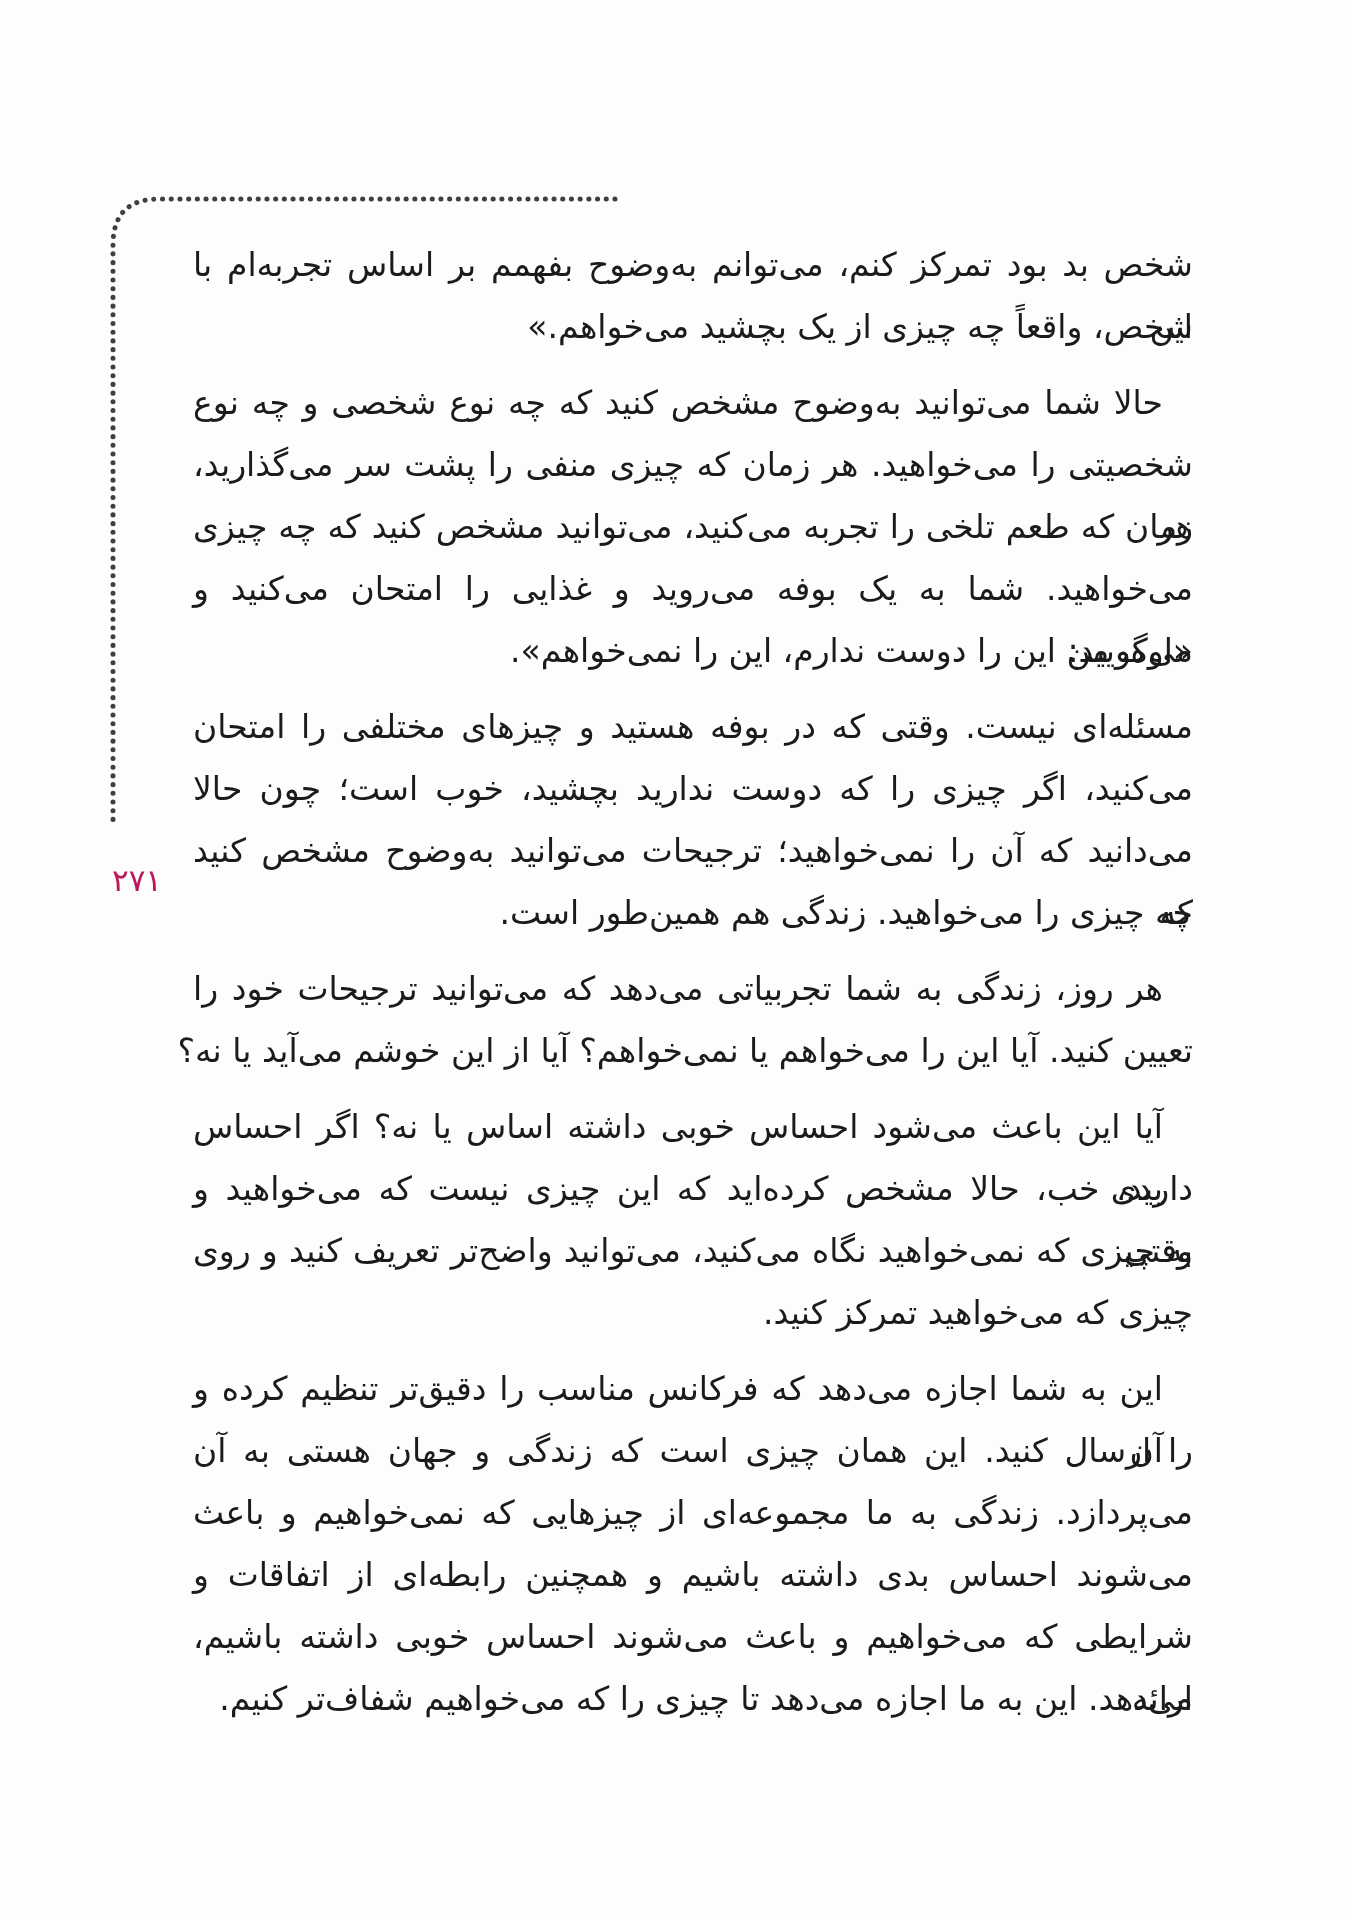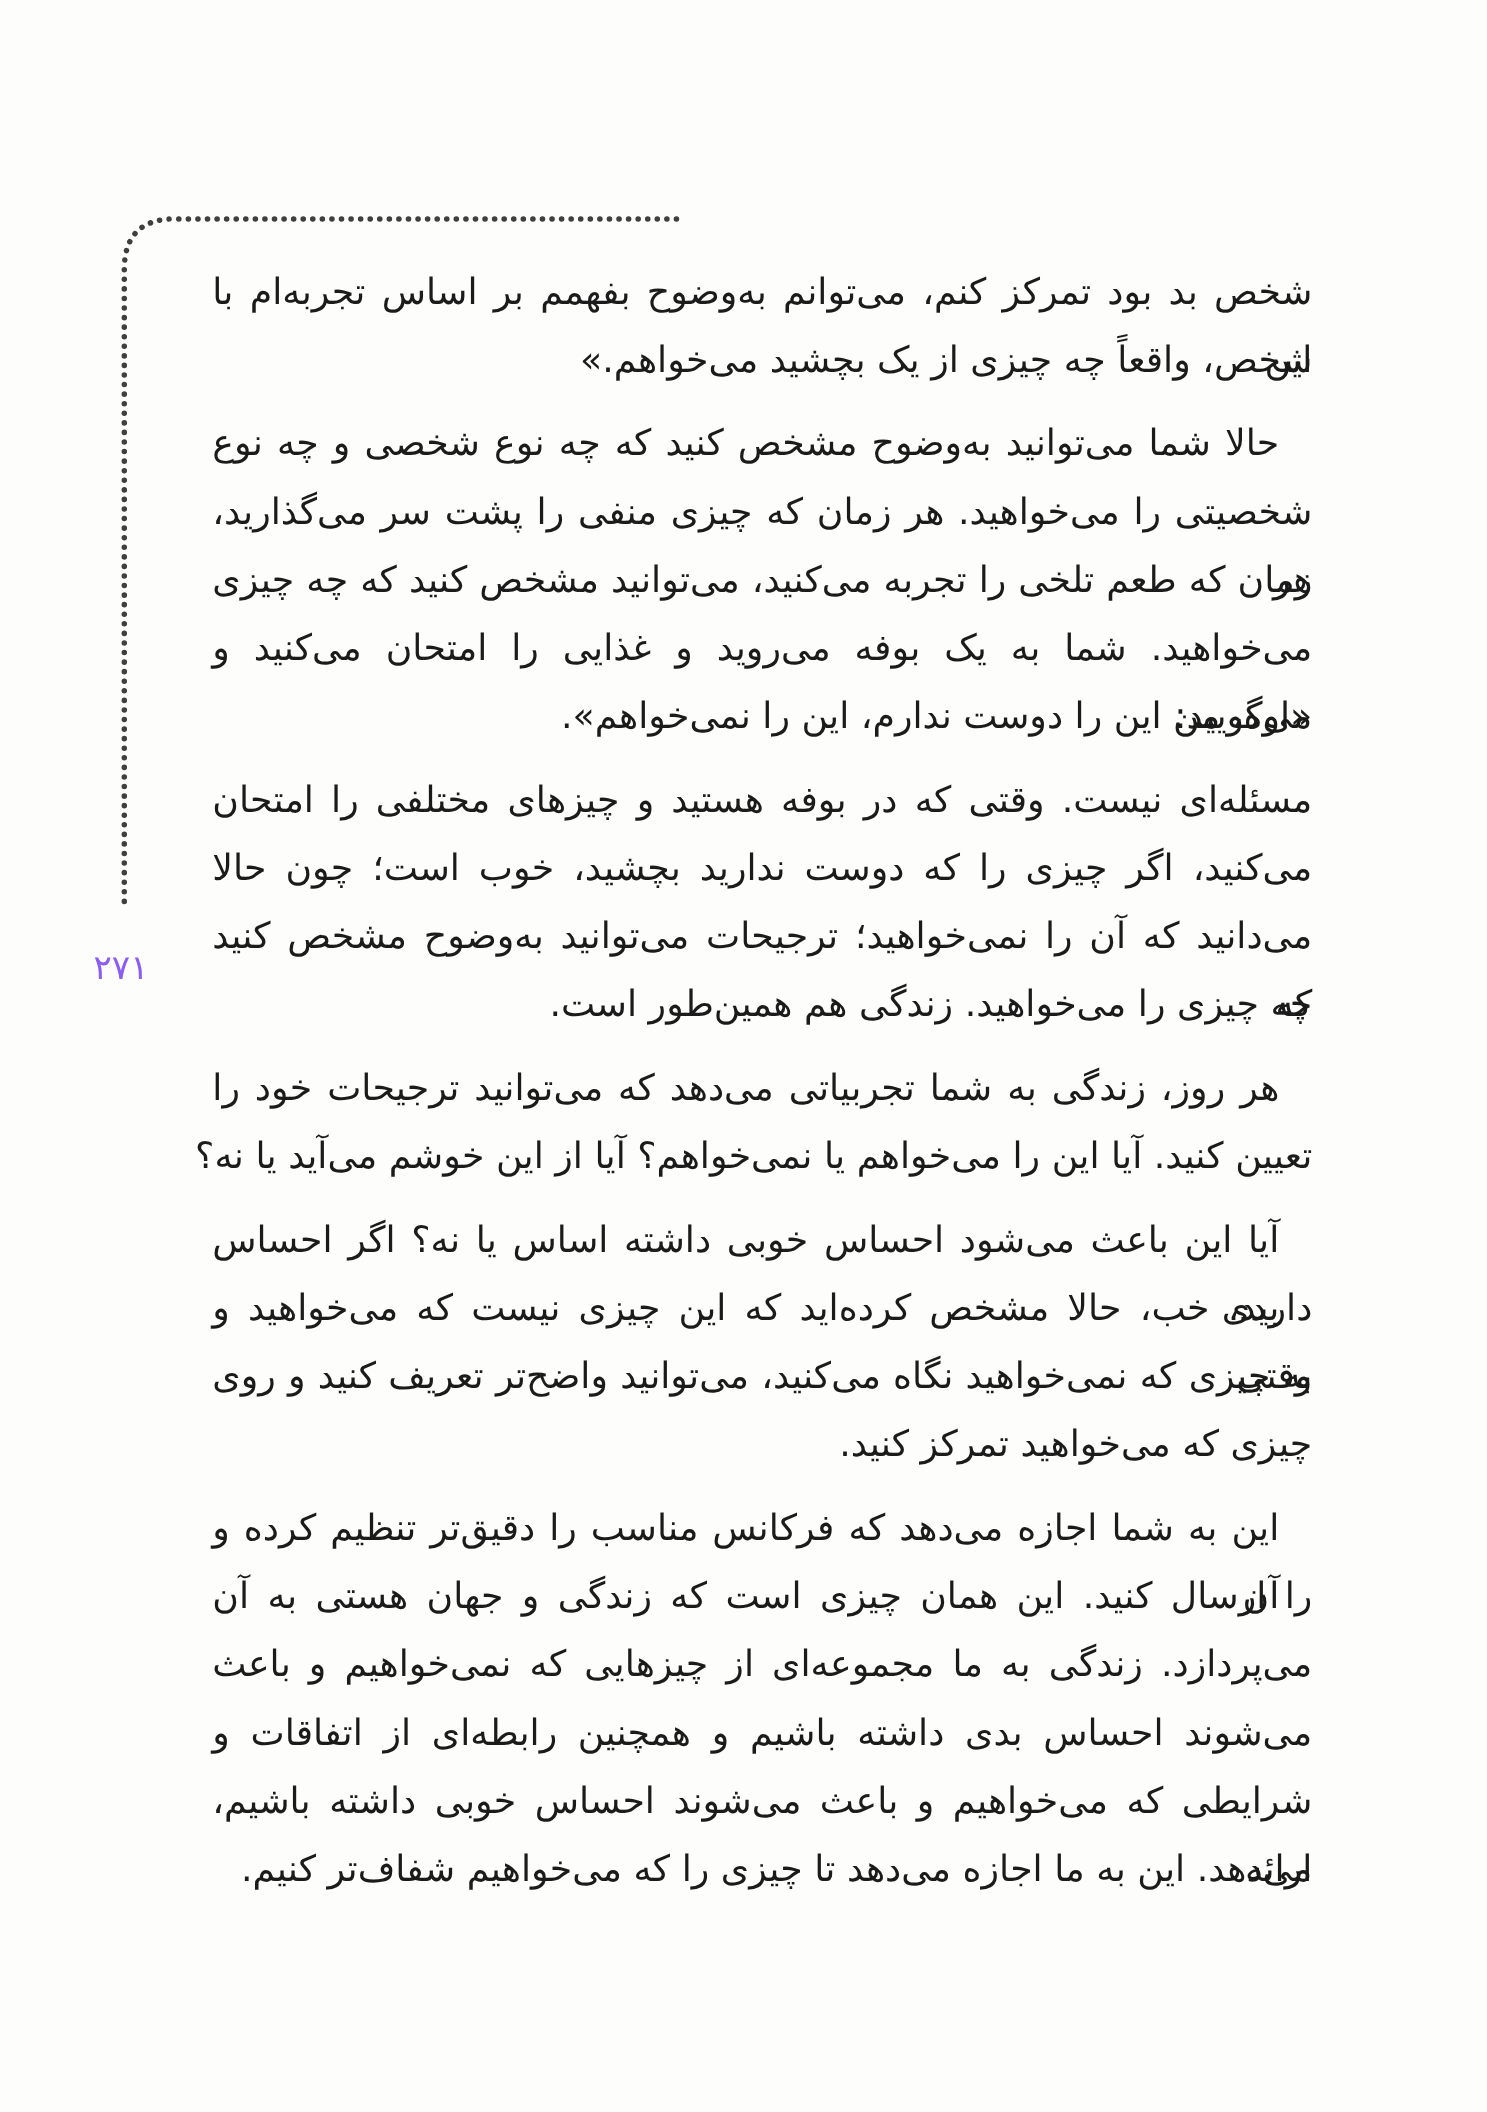--- a/index.html
+++ b/index.html
@@ -26,24 +26,24 @@
     width: 515px;
     height: 645px;
     pointer-events: none;
   }
   
   .page-number {
     position: absolute;
     left: 58px;
     top: 862px;
     width: 104px;
-    text-align: center;
+    text-align: right;
     font-size: 31px;
     letter-spacing: 6px;
-    color: #8b5cf6;
+    color: #be185d;
   }
   
   .text-block {
     position: absolute;
     top: 234px;
     left: 148px;
     width: 1045px;
     direction: rtl;
     unicode-bidi: embed;
     color: #1b1b1b;

